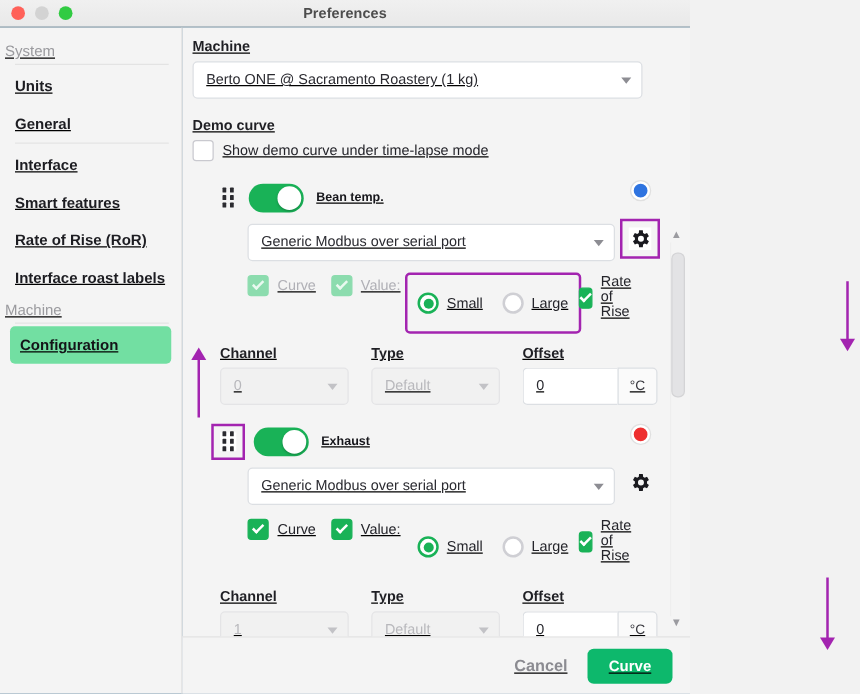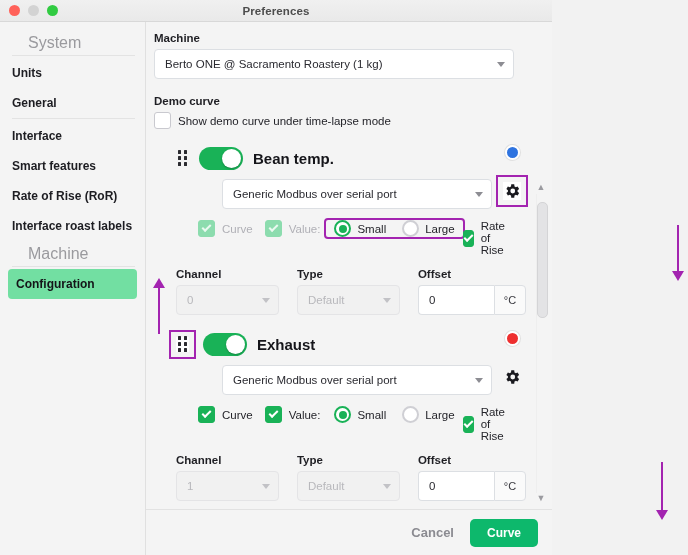--- a/index.html
+++ b/index.html
@@ -9,21 +9,21 @@
     font-family: "Liberation Sans", sans-serif;
     background: #f2f2f2;
     overflow: hidden;
   }
 
   
   .window {
     position: relative;
     width: 552px; height: 555px;
     background: #0c4a6e;
-    display: flex; flex-direction: column;
+    display: flex; flex-direction: column; text-decoration: underline;
   }
 
   
   .titlebar {
     height: 22px; flex: 0 0 22px;
     background: linear-gradient(#f0f0f0,#e9e9e9);
     border-bottom: 1px solid #d8d8d8;
     display: flex; align-items: center;
     position: relative;
   }
@@ -41,21 +41,21 @@
   
   .body { flex: 1; display: flex; min-height: 0; }
 
   
   .sidebar {
     width: 146px; flex: 0 0 146px;
     background: #f4f4f4;
     border-right: 1px solid #e0e0e0;
     padding: 8px 0 0 0;
   }
-  .side-group { font-size: 16px; color: #9a9a9e; padding: 4px 10px 3px 28px; }
+  .side-group { font-size: 12px; color: #9a9a9e; padding: 4px 10px 3px 4px; }
   .side-rule { height:1px; background:#e3e3e3; margin: 0 10px 2px 12px; }
   .side-item {
     font-size: 12px; font-weight: bold; color: #1d1d22;
     padding: 8px 10px 8px 12px; cursor: default;
     white-space: nowrap;
   }
   .side-item.active {
     background: #72dfa2; border-radius: 4px;
     margin: 0 8px; padding-left: 8px;
     color: #141418;
@@ -127,42 +127,42 @@
   }
   .toggle {
     width: 44px; height: 23px; border-radius: 12px;
     background: #19b257; position: relative; flex: 0 0 44px;
   }
   .toggle .knob {
     position: absolute; right: 2px; top: 2px;
     width: 19px; height: 19px; border-radius: 50%;
     background: #fff; box-shadow: 0 1px 2px rgba(0,0,0,.25);
   }
-  .togname { font-size: 15px; font-weight: bold; color: #15151a; }
+  .togname { font-size: 10px; font-weight: bold; color: #15151a; }
 
   .sec-row { display: flex; align-items: flex-start; }
   .sec-left { flex: 1; min-width: 0; padding-left: 22px; }
   .dot-col { width: 40px; flex: 0 0 40px; display: flex; flex-direction: column; align-items: center; }
   .statdot {
     width: 15px; height: 15px; border-radius: 50%;
     border: 2px solid #fff; box-shadow: 0 0 0 1px #e0e0e0;
   }
   .statdot.blue { background: #2f74e0; }
   .statdot.red  { background: #ee2f2f; }
   .gear { width: 18px; height: 18px; position: relative; }
   .gear svg { display:block; }
   .gear.boxed { outline: 2.5px solid #a324b0; outline-offset: 5px; background:#fff; }
 
   .selrow { display: flex; align-items: center; gap: 14px; }
-  .selrow .select { flex: 1; margin-left: 24px; }
+  .selrow .select { flex: 1; }
 
   .optrow { display: flex; align-items: flex-start; margin-top: 11px; }
 
   
-  .radiowrap { display: flex; align-items: center; gap: 8px; padding: 0 8px; }
+  .radiowrap { display: flex; align-items: center; gap: 8px; padding: 14px 8px; }
   .radiowrap.boxed { outline: 2.5px solid #a324b0; border-radius: 2px; }
   .radio { display: flex; align-items: center; gap: 6px; }
   .rdot {
     width: 17px; height: 17px; border-radius: 50%;
     border: 2px solid #cfcfd4; background: #fff;
     display: flex; align-items: center; justify-content: center;
   }
   .rdot.on { border-color: #19b257; }
   .rdot.on::after { content:''; width: 8px; height: 8px; border-radius: 50%; background: #19b257; }
 

